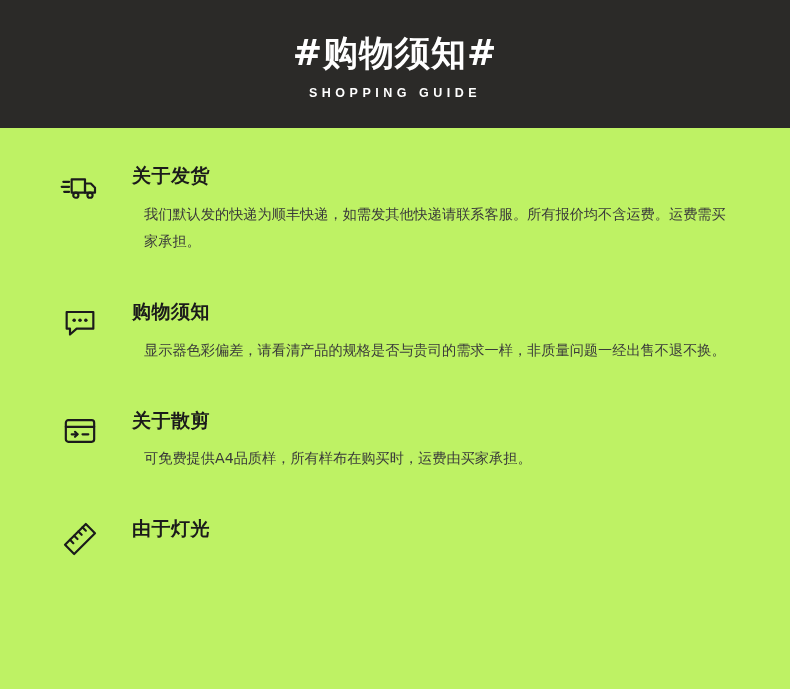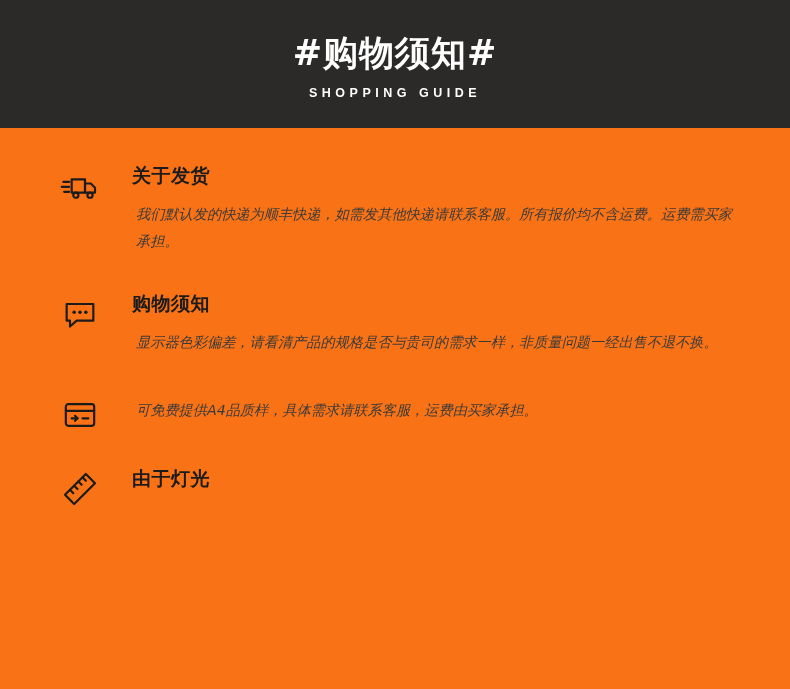--- a/index.html
+++ b/index.html
@@ -11,21 +11,21 @@
     height: 689px;
     background: #ffffff;
     font-family: "Liberation Sans", "DejaVu Sans", sans-serif;
     color: #222222;
     overflow: hidden;
   }
   .page {
     width: 790px;
     height: 689px;
     position: relative;
-    background: #f97316;
+    background: #bef264;
   }
   
   .banner {
     width: 790px;
     height: 128px;
     background: #2b2a28;
     display: flex;
     flex-direction: column;
     align-items: center;
     justify-content: center;
@@ -83,24 +83,23 @@
     color: #1b1b1b;
     line-height: 1.2;
     margin: 0 0 14px 0;
     letter-spacing: 0.5px;
     font-family: "DejaVu Sans", "Liberation Sans", sans-serif;
   }
   .sec-body {
     font-size: 14.2px;
     color: #3a3a3a;
     line-height: 1.95;
-    margin: 4px;
+    margin: 12px;
     max-width: 620px;
     font-family: "DejaVu Sans", "Liberation Sans", sans-serif;
-    font-style: italic;
   }
   .sec-2 .sec-body, .sec-3 .sec-body { max-width: 640px; }
 </style>
 </head>
 <body>
 
 <div class="page">
 
   <div class="banner">
     <div class="banner-title">#购物须知#</div>
@@ -152,21 +151,22 @@
           <svg viewBox="0 0 48 48" width="40" height="40" fill="none" stroke="#1b1b1b" stroke-width="2.6" stroke-linecap="round" stroke-linejoin="round">
             <rect x="7" y="11" width="34" height="26" rx="3"></rect>
             <path d="M7 19 H41"></path>
             <path d="M14 28 L21 28"></path>
             <path d="M18 25 L21 28 L18 31"></path>
             <path d="M27 28 H34"></path>
           </svg>
         </span>
       </div>
       <div class="text-col">
-        <div class="sec-body">可免费提供A4品质样，具体需求请联系客服，运费由买家承担。</div>
+        <div class="sec-title">关于散剪</div>
+        <div class="sec-body">可免费提供A4品质样，所有样布在购买时，运费由买家承担。</div>
       </div>
     </div>
 
     <div class="section sec-3">
       <div class="icon-col">
         <span class="icon-box">
           <svg viewBox="0 0 48 48" width="40" height="40" fill="none" stroke="#1b1b1b" stroke-width="2.6" stroke-linecap="round" stroke-linejoin="round">
             <path d="M31 6 L42 17 L17 42 L6 31 Z"></path>
             <path d="M12 25 L16 29"></path>
             <path d="M17 20 L21 24"></path>

